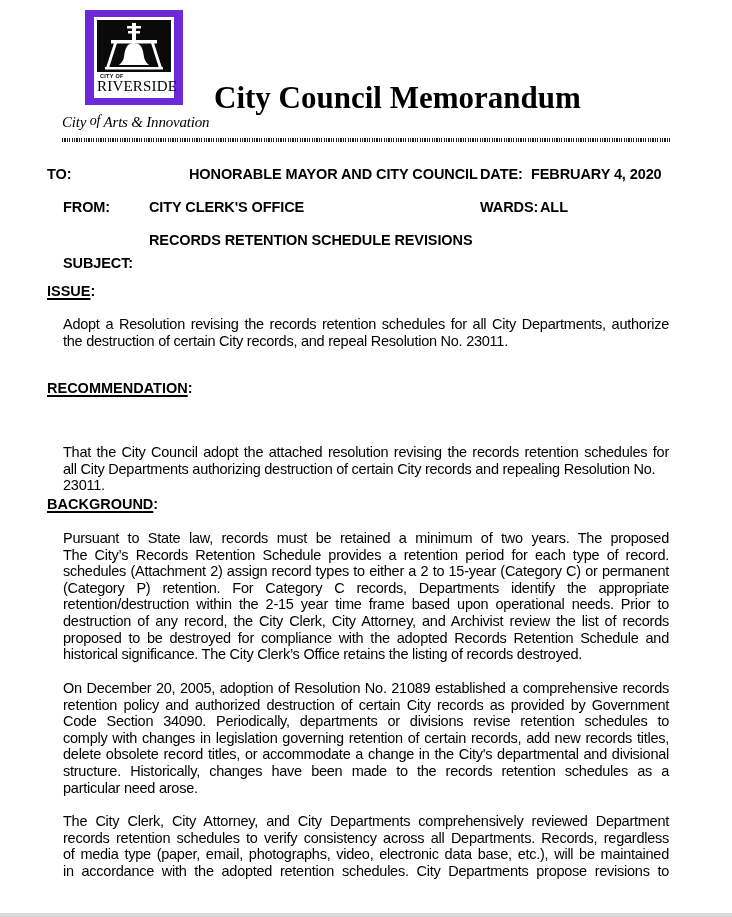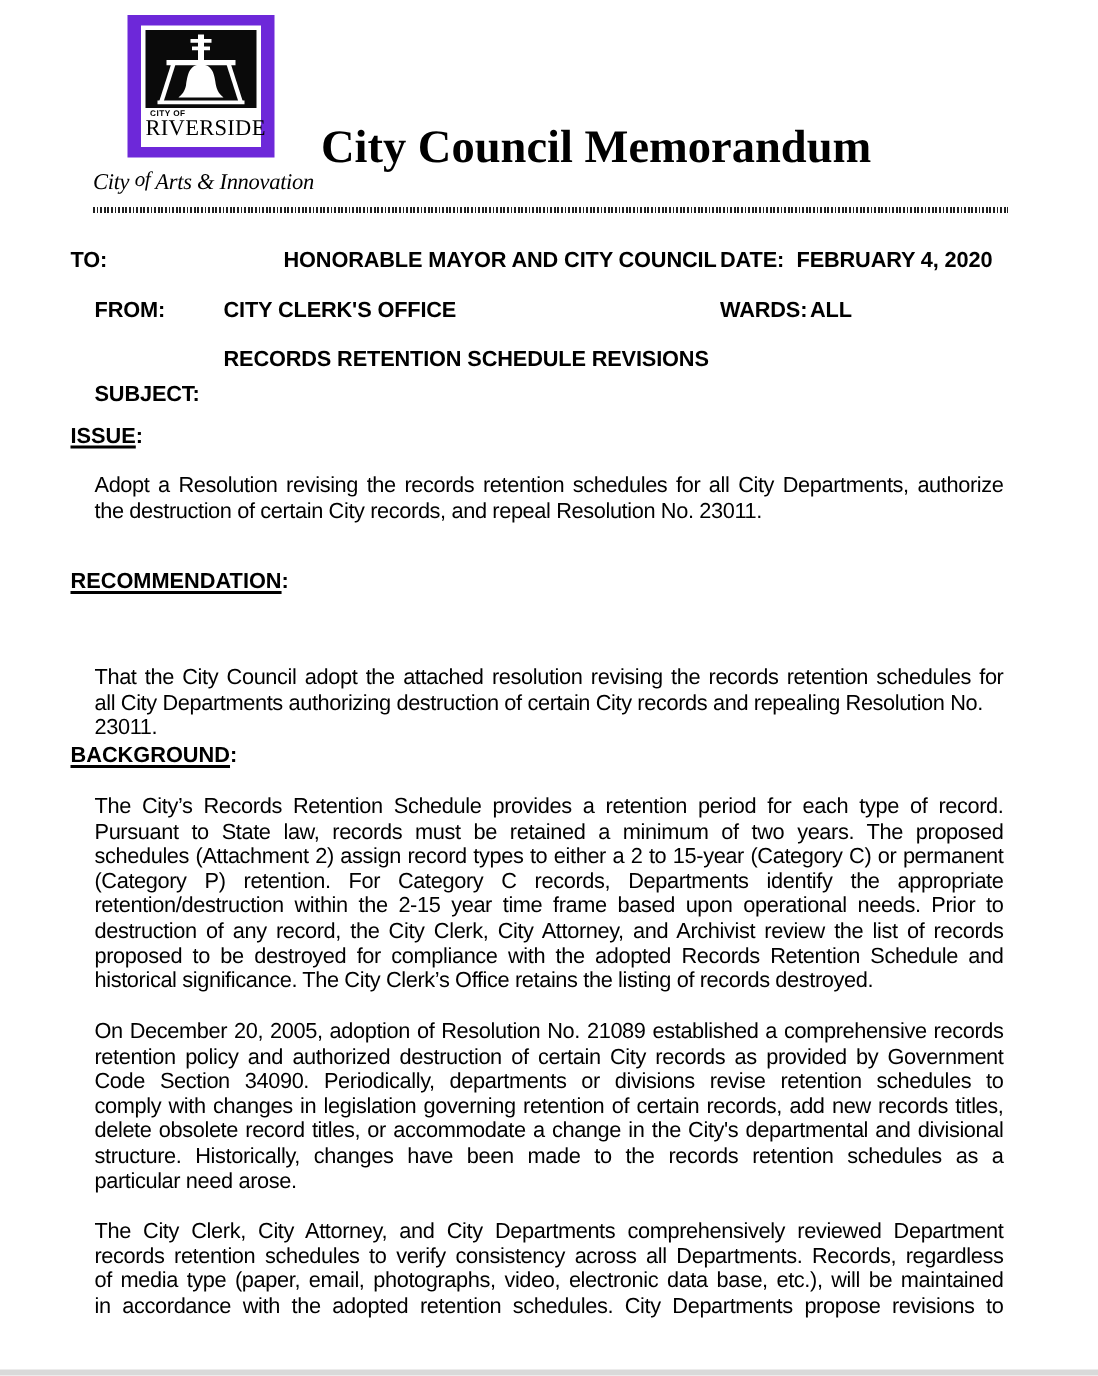--- a/index.html
+++ b/index.html
@@ -99,22 +99,22 @@
   <div class="para" style="top:414px;margin-top:30px;">
     <span class="line">That the City Council adopt the attached resolution revising the records retention schedules for</span>
     <span class="line last">all City Departments authorizing destruction of certain City records and repealing Resolution No.</span>
     <span class="line last">23011.</span>
   </div>
 
   <div class="sec-head" style="top:496px;">
     <span class="u">BACKGROUND</span><span>:</span>
   </div>
   <div class="para" style="top:530px;">
+    <span class="line">Pursuant to State law, records must be retained a minimum of two years.  The proposed</span>
     <span class="line">The City’s Records Retention Schedule provides a retention period for each type of record.</span>
-    <span class="line">Pursuant to State law, records must be retained a minimum of two years.  The proposed</span>
     <span class="line">schedules (Attachment 2) assign record types to either a 2 to 15-year (Category C) or permanent</span>
     <span class="line">(Category P) retention.  For Category C records, Departments identify the appropriate</span>
     <span class="line">retention/destruction within the 2-15 year time frame based upon operational needs.  Prior to</span>
     <span class="line">destruction of any record, the City Clerk, City Attorney, and Archivist review the list of records</span>
     <span class="line">proposed to be destroyed for compliance with the adopted Records Retention Schedule and</span>
     <span class="line last">historical significance.  The City Clerk’s Office retains the listing of records destroyed.</span>
   </div>
 
   <div class="para" style="top:680px;">
     <span class="line">On December 20, 2005, adoption of Resolution No. 21089 established a comprehensive records</span>

